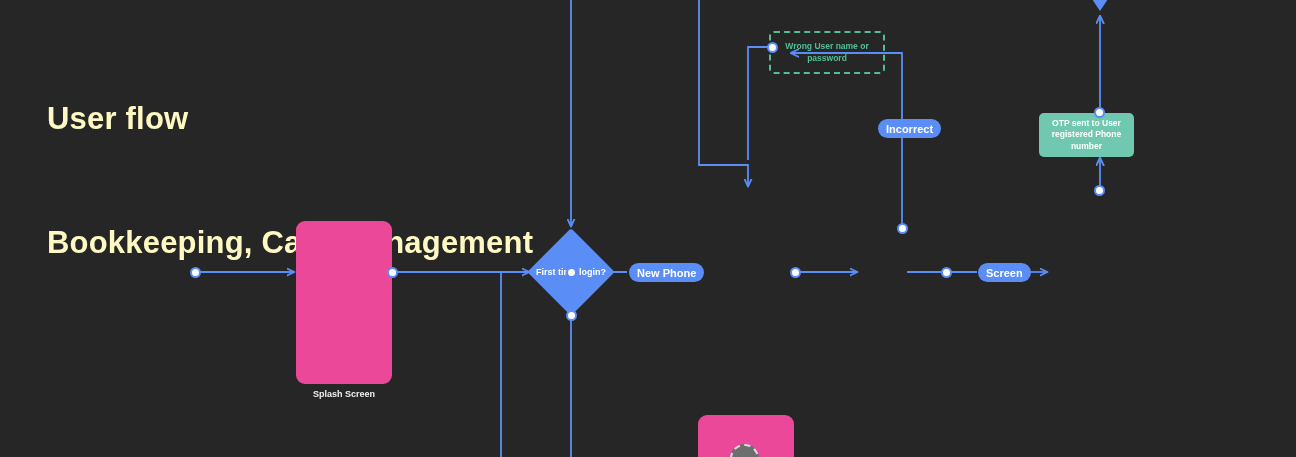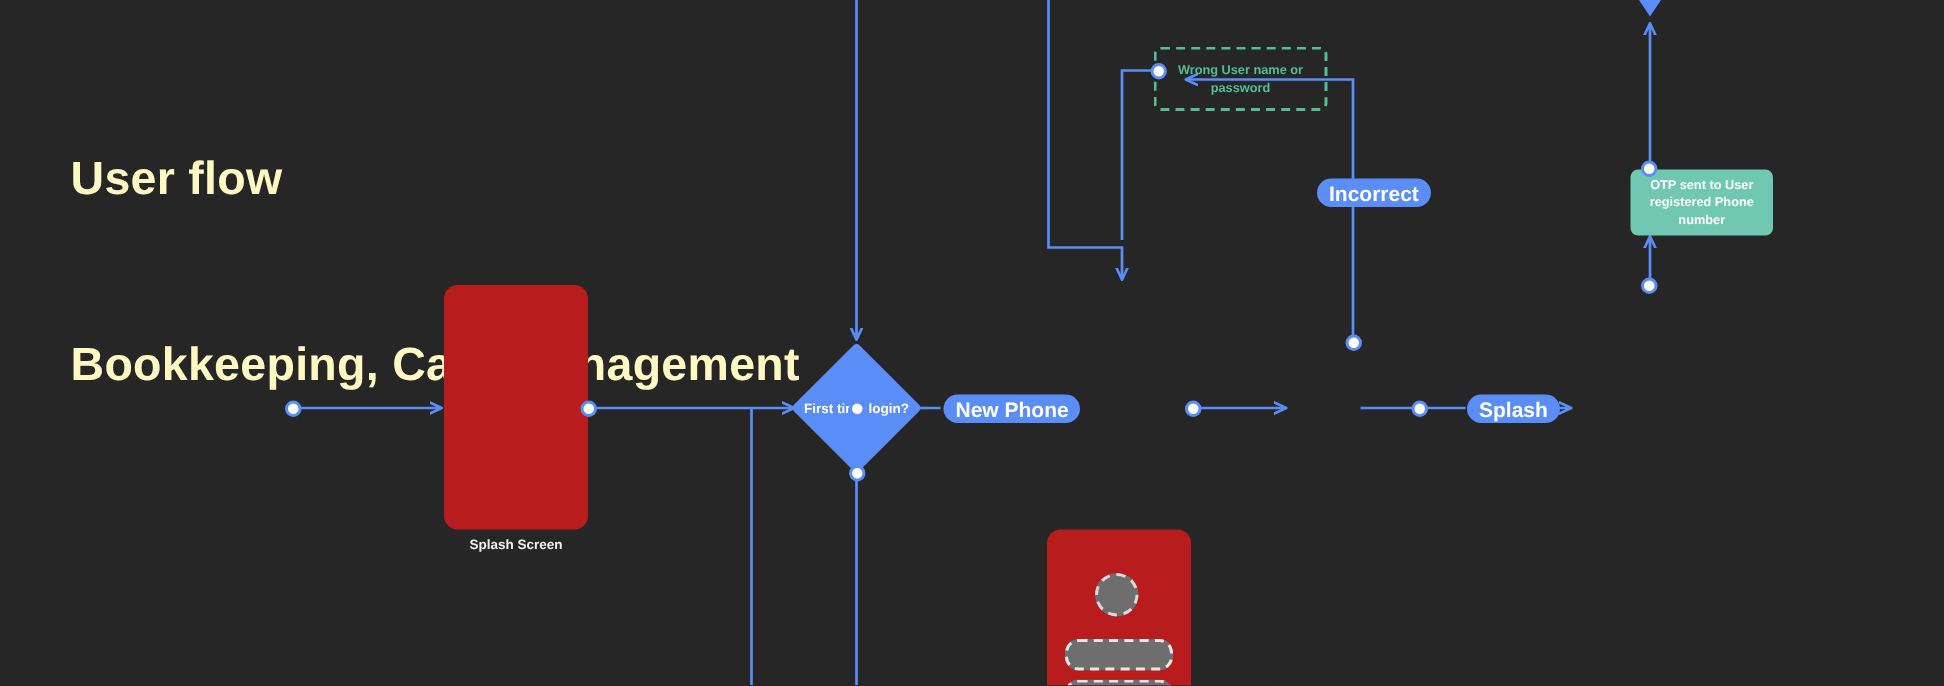--- a/index.html
+++ b/index.html
@@ -49,23 +49,24 @@
     background: #FAEE20;
     display: flex;
     align-items: center;
     justify-content: center;
     color: #1A1A1A;
     font-size: 10px;
     font-weight: bold;
   }
 
   .screen {
-    background: #b91c1c;
+    background: #ec4899;
     border-radius: 9px;
     position: relative;
+    margin-top: 31px;
   }
   .screen-label {
     position: absolute;
     left: 50%;
     transform: translateX(-50%);
     top: 100%;
     margin-top: 5px;
     color: #F0F0F0;
     font-size: 9px;
     font-weight: bold;
@@ -103,21 +104,21 @@
     text-align: center;
     pointer-events: none;
   }
   .diamond-wrap { position: absolute; }
 
   .pill {
     position: absolute;
     background: #5B8DF6;
     border-radius: 11px;
     color: #FFFFFF;
-    font-size: 14px;
+    font-size: 11px;
     font-weight: bold;
     display: flex;
     align-items: center;
     justify-content: center;
     white-space: nowrap;
     padding: 0 8px;
     height: 19px;
     box-sizing: border-box;
   }
 
@@ -238,24 +239,24 @@
   <div class="note-dashed" style="left:769px; top:31px; width:116px; height:43px;">
     <span>Wrong User name or password</span>
   </div>
 
   <div class="pill" style="left:878px; top:119px;">
     <span>Incorrect</span>
   </div>
 
 
   <div class="pill" style="left:978px; top:263px;">
-    <span>Splash</span>
-  </div>
-
-  <div class="note-solid" style="left:1087px; top:113px; width:95px; height:44px;">
+    <span>Screen</span>
+  </div>
+
+  <div class="note-solid" style="left:1039px; top:113px; width:95px; height:44px;">
     <span>OTP sent to User registered Phone number</span>
   </div>
 
   <div class="conn-dot" style="left:190px; top:267px;"></div>
   <div class="conn-dot" style="left:387px; top:267px;"></div>
   <div class="conn-dot" style="left:566px; top:267px;"></div>
   <div class="conn-dot" style="left:566px; top:310px;"></div>
   <div class="conn-dot" style="left:790px; top:267px;"></div>
   <div class="conn-dot" style="left:767px; top:42px;"></div>
   <div class="conn-dot" style="left:897px; top:223px;"></div>

